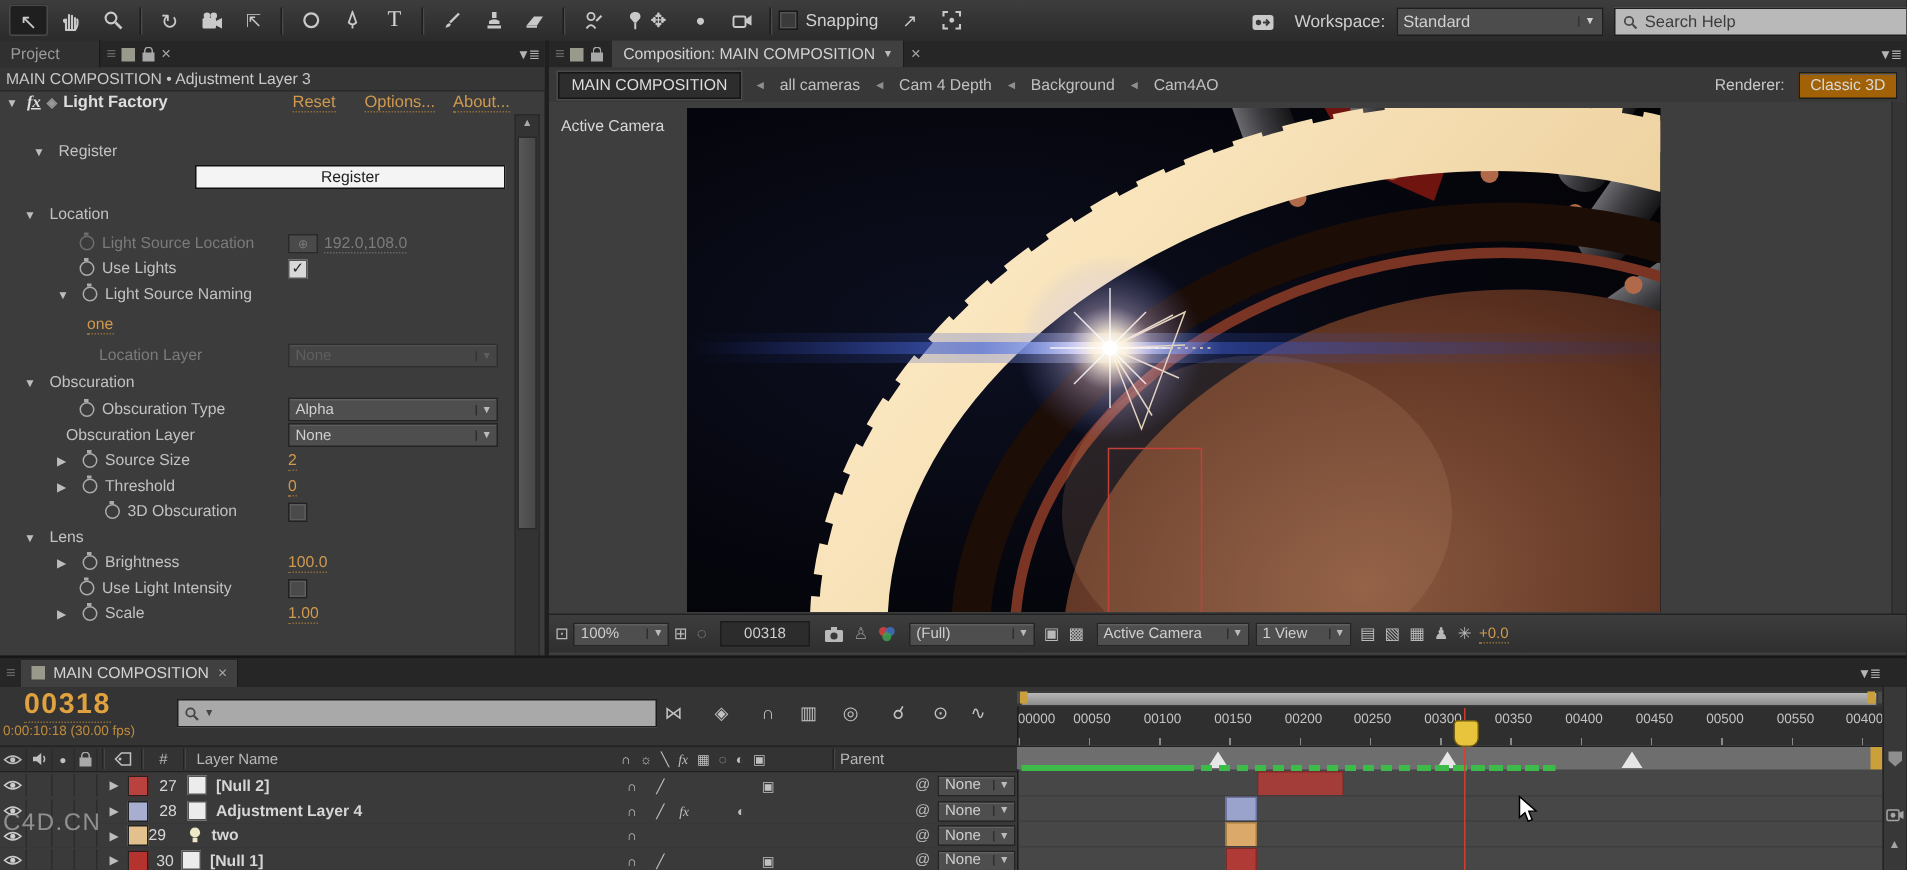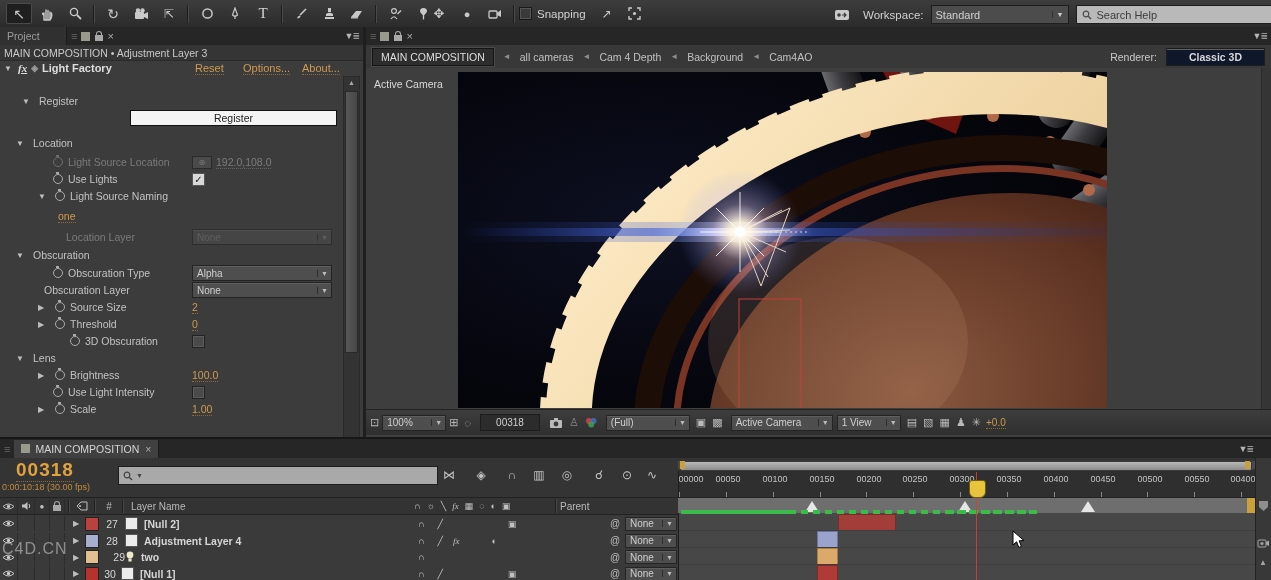--- a/index.html
+++ b/index.html
@@ -377,35 +377,39 @@
       <div class="vthumb" style="top:14px;height:260px;"></div>
       <div style="position:absolute;bottom:0;left:0;right:0;text-align:center;font-size:7px;color:#aaa;line-height:12px;">▼</div>
     </div>
   </div>
 
   <div class="comppanel">
     <div class="tabbar">
       <span style="margin:0 4px;color:#666;">≡</span>
       <span style="width:9px;height:9px;background:#9a9a8c;display:inline-block;margin-right:5px;"></span>
       <span class="lockicon"></span>
+      <div class="tab active" style="margin-left:6px;">
+        <span style="white-space:nowrap;">Composition: MAIN COMPOSITION</span>
+        <span style="font-size:7px;margin-left:5px;color:#bbb;">▼</span>
+      </div>
       <span style="margin-left:4px;color:#aaa;">×</span>
       <span class="pmenu" style="margin-left:auto;margin-right:4px;">▼≣</span>
     </div>
     <div class="crumbbar2">
       <span class="crumb-main">MAIN COMPOSITION</span>
       <span class="crumb-arrow">◄</span>
       <span>all cameras</span>
       <span class="crumb-arrow">◄</span>
       <span>Cam 4 Depth</span>
       <span class="crumb-arrow">◄</span>
       <span>Background</span>
       <span class="crumb-arrow">◄</span>
       <span>Cam4AO</span>
       <span style="margin-left:auto;color:#c9c9c9;">Renderer:</span>
-      <span style="background:#0f172a;border:1px solid #1d1d1d;box-shadow:inset 0 1px 0 #606060;padding:2px 22px;color:#d8d8d8;font-weight:bold;">Classic 3D</span>
+      <span style="background:#a16207;border:1px solid #1d1d1d;box-shadow:inset 0 1px 0 #606060;padding:2px 7px;color:#d8d8d8;">Classic 3D</span>
     </div>
 
     <div class="viewer">
       <span style="position:absolute;left:8px;top:10px;color:#d8d8d8;font-size:10.5px;">Active Camera</span>
 
       <div class="vpimg">
         <svg width="649" height="336" viewBox="0 0 649 336">
           <defs>
             <radialGradient id="bgGrad" cx="30%" cy="45%" r="80%">
               <stop offset="0%" stop-color="#0d1022"></stop>
@@ -718,21 +722,21 @@
         <svg width="13" height="9" viewBox="0 0 13 9">
             <path d="M1 4.5 Q6.5 -0.5 12 4.5 Q6.5 9.5 1 4.5 Z" fill="none" stroke="#ccc"></path>
             <circle cx="6.5" cy="4.5" r="1.7" fill="#ccc"></circle>
           </svg>
       </div>
       <div class="cell" style="width:16px;"></div>
       <div class="cell" style="width:14px;"></div>
       <div class="cell" style="width:14px;"></div>
       <span class="tri" style="margin-left:8px;">▶</span>
       <span class="chip" style="background:#e2c18f;"></span>
-      <span style="width:26px;text-align:right;">29</span>
+      <span style="width:26px;text-align:left;">29</span>
       <span>
         <svg width="10" height="12" viewBox="0 0 10 12">
             <circle cx="5" cy="4" r="3.4" fill="#efe8c8"></circle>
             <rect x="3.4" y="7.5" width="3.2" height="3" fill="#efe8c8"></rect>
           </svg>
       </span>
       <span style="margin-left:6px;font-weight:bold;">two</span>
       <span class="abs" style="left:418px;font-size:9px;color:#c0c0c0;">∩</span>
       <span class="abs" style="left:610px;font-size:10px;color:#bbb;">@</span>
       <div class="dd abs" style="left:625px;width:50px;height:12px;">

